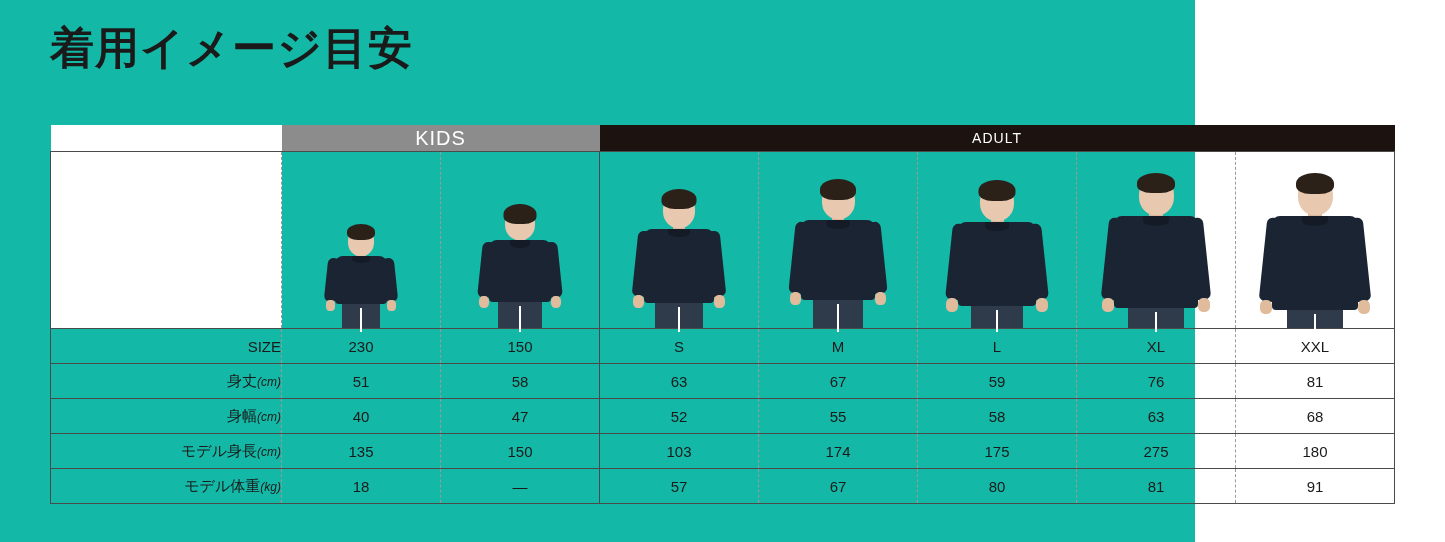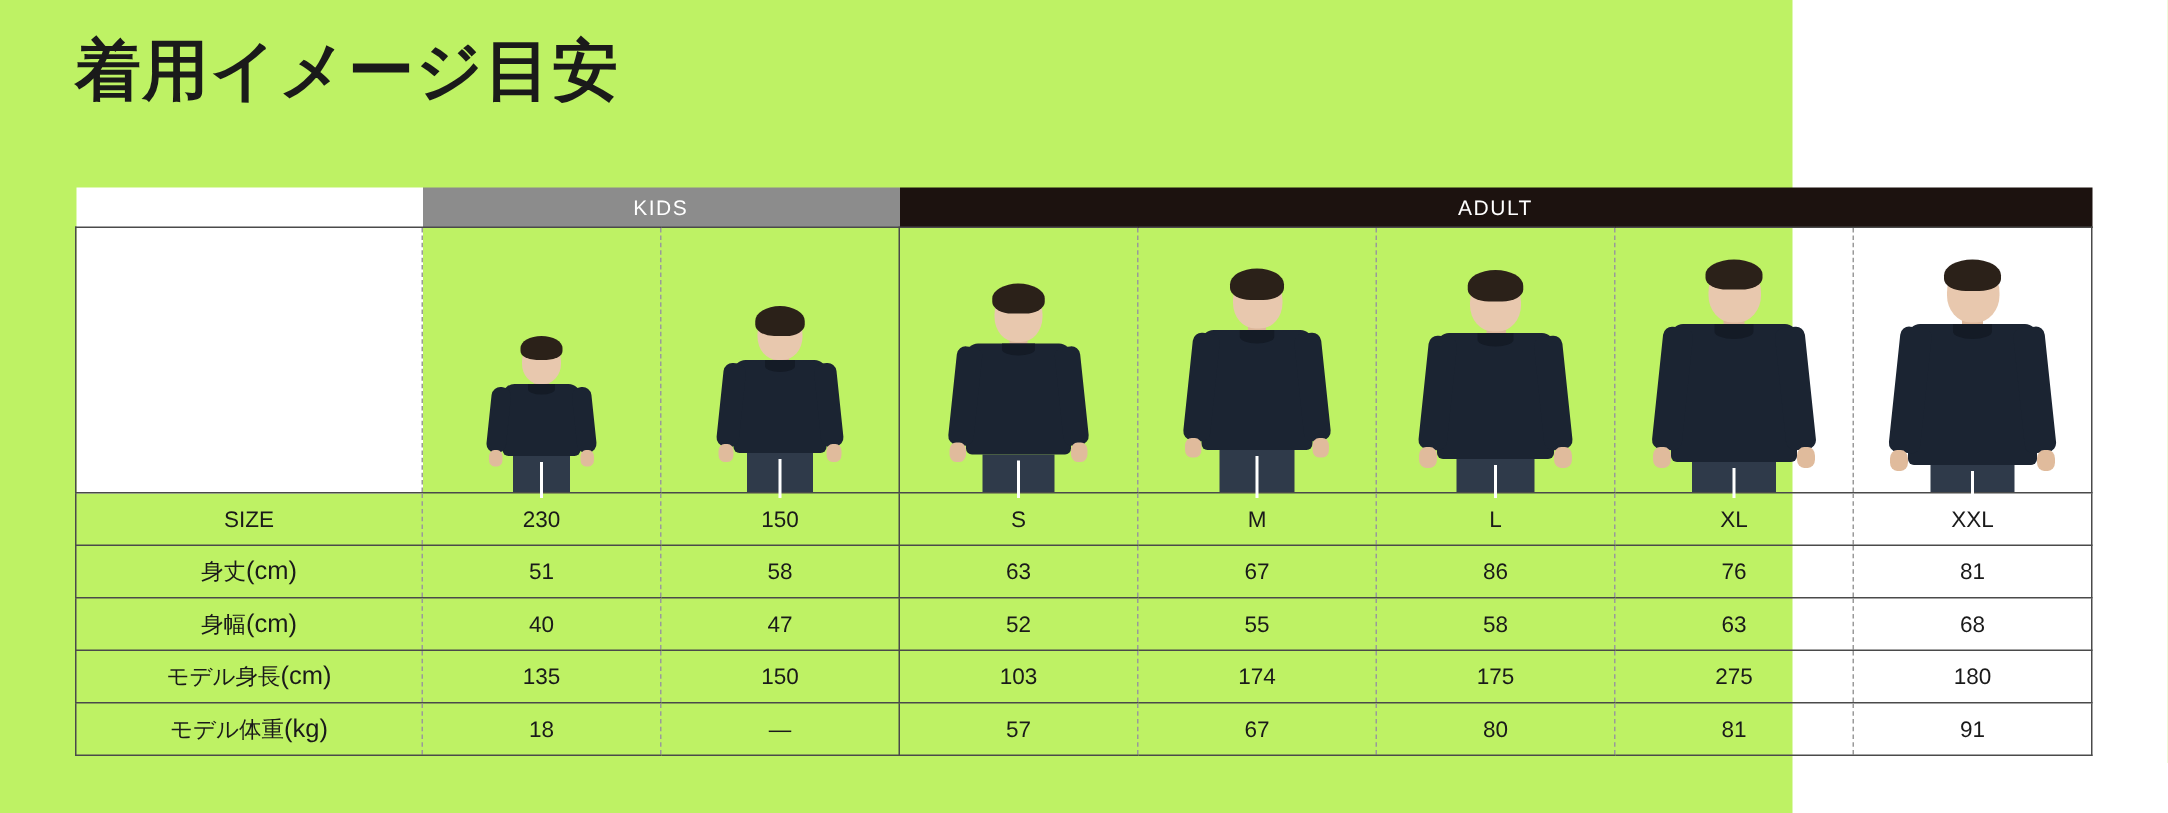--- a/index.html
+++ b/index.html
@@ -11,21 +11,21 @@
     width: 1445px;
     height: 542px;
     font-family: "Liberation Sans", sans-serif;
     color: #1a1a1a;
     overflow: hidden;
   }
   .page {
     position: relative;
     width: 1195px;
     height: 542px;
-    background: #bef264;
+    background: #14b8a6;
   }
   .page-title {
     position: absolute;
     left: 50px;
     top: 22px;
     font-size: 44px;
     font-weight: bold;
     letter-spacing: 1px;
     color: #1a1a1a;
     line-height: 1.2;
@@ -54,21 +54,21 @@
   
   .grp-blank {
     height: 26px;
     border: none;
     background: #ffffff;
   }
   .grp-kids {
     background: #8c8c8c;
     color: #ffffff;
     text-align: center;
-    font-size: 14px;
+    font-size: 20px;
     letter-spacing: 1px;
     height: 26px;
     vertical-align: middle;
   }
   .grp-adult {
     background: #1c120f;
     color: #ffffff;
     text-align: center;
     font-size: 14px;
     letter-spacing: 1px;
@@ -107,26 +107,27 @@
     border-bottom: 1px solid #4a4a4a;
     border-right: 1px dashed #9a9a9a;
     font-size: 15px;
     color: #1a1a1a;
   }
   .data-row td.last { border-right: 1px solid #4a4a4a; }
   .data-row td.grp-edge { border-right: 1px solid #4a4a4a; }
   .data-row td.label-cell {
     border-left: 1px solid #4a4a4a;
     border-right: 1px dashed #9a9a9a;
-    text-align: center;
+    text-align: right;
     font-size: 15px;
     margin-top: 32px;
   }
   .unit {
-    font-size: 17px;
+    font-size: 12px;
+    font-style: italic;
   }
 
   
   .fig {
     position: relative;
     display: inline-block;
     width: 110px;
     vertical-align: bottom;
   }
   .fig .head {
@@ -355,21 +356,21 @@
           <td>XL</td>
           <td class="last">XXL</td>
         </tr>
 
         <tr class="data-row">
           <td class="label-cell"><span>身丈</span><span class="unit">(cm)</span></td>
           <td>51</td>
           <td class="grp-edge">58</td>
           <td>63</td>
           <td>67</td>
-          <td>86</td>
+          <td>59</td>
           <td>76</td>
           <td class="last">81</td>
         </tr>
 
         <tr class="data-row">
           <td class="label-cell"><span>身幅</span><span class="unit">(cm)</span></td>
           <td>40</td>
           <td class="grp-edge">47</td>
           <td>52</td>
           <td>55</td>

